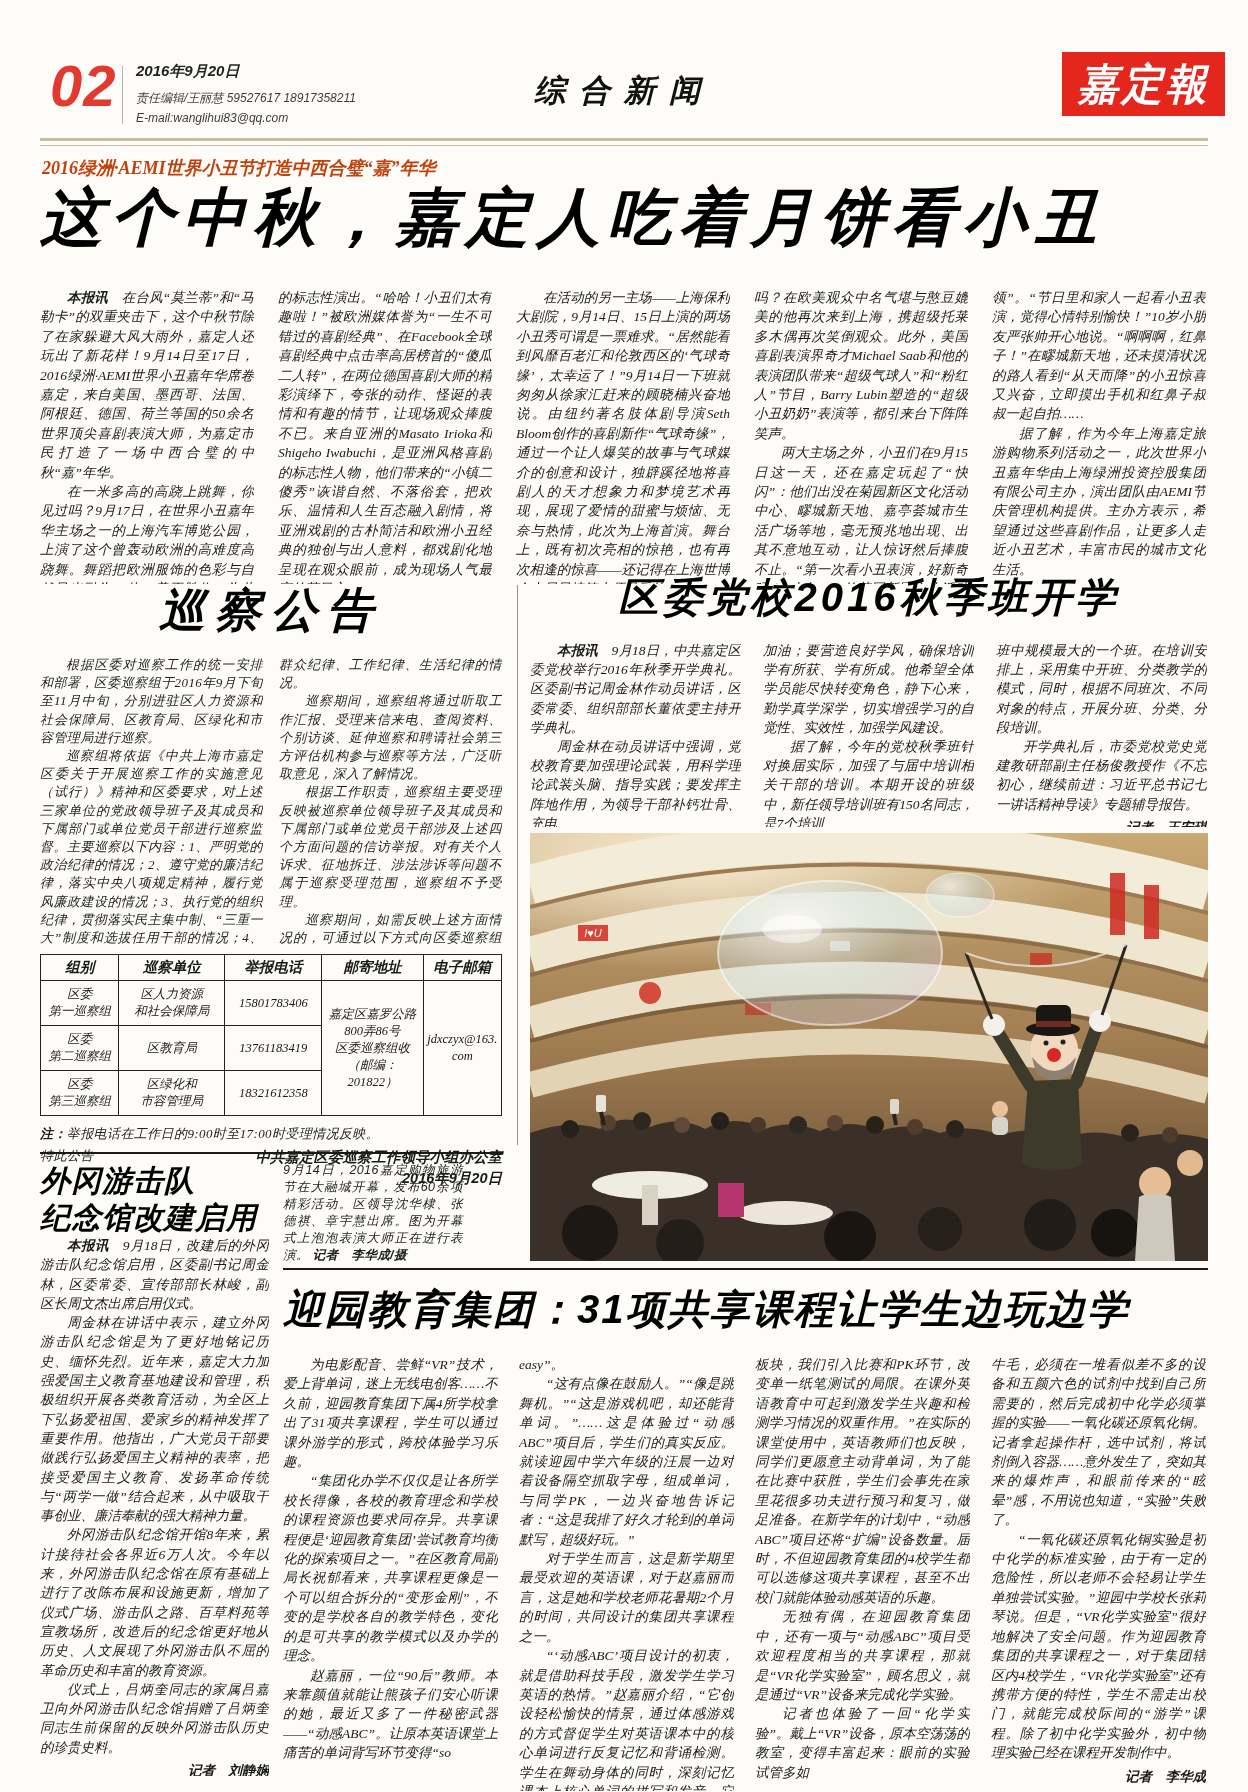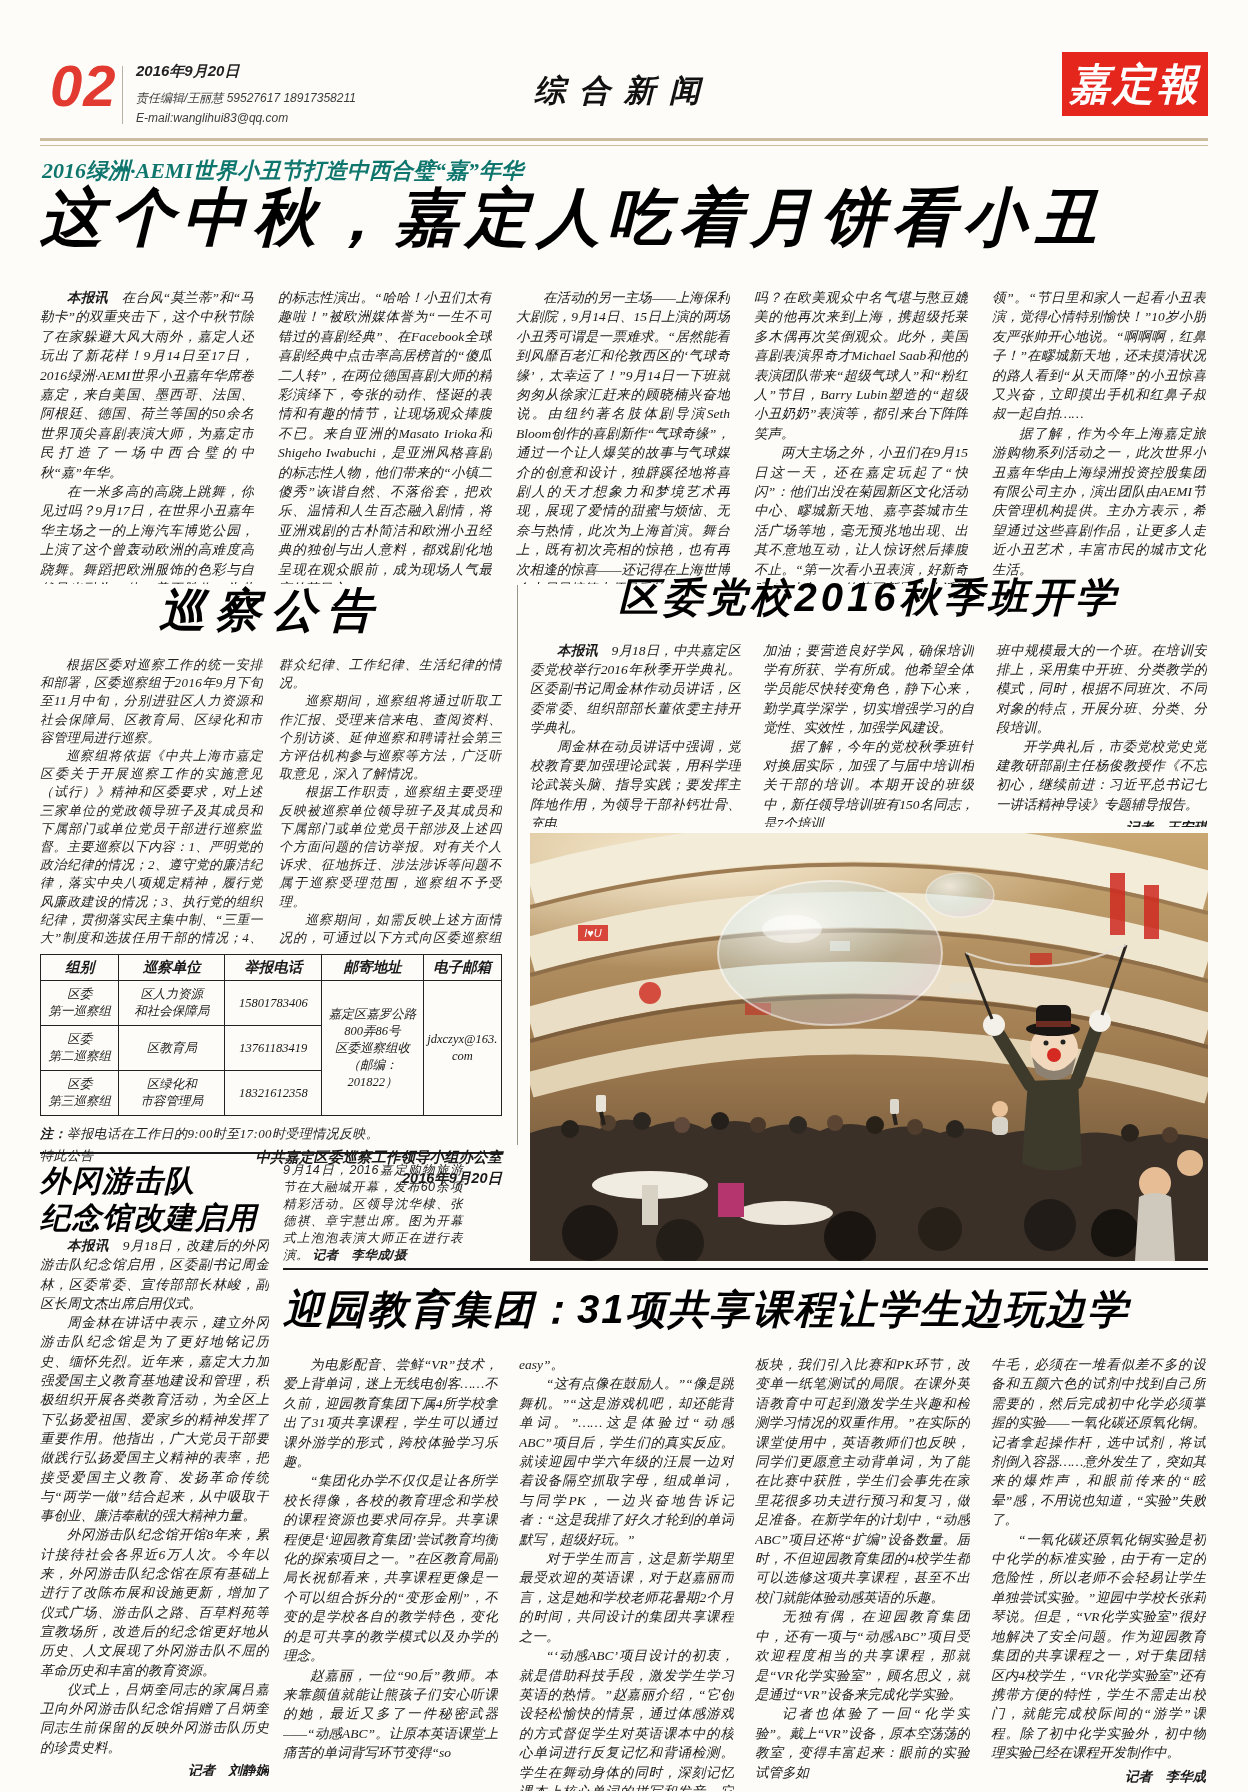--- a/index.html
+++ b/index.html
@@ -9,26 +9,26 @@
   .serif{font-family:"Liberation Serif","DejaVu Serif",serif;}
   .abs{position:absolute;font-style:italic;}
   p{margin:0;text-indent:2em;}
   .just{text-align:justify;}
   
   .pagenum{left:50px;top:52px;font-size:58px;font-weight:bold;color:#e23a30;letter-spacing:1px;}
   .hdr-div{left:122px;top:66px;width:1px;height:58px;background:#b9b2a4;}
   .hdr-date{left:136px;top:62px;font-size:15px;font-weight:bold;color:#222;}
   .hdr-meta{left:136px;top:88px;font-size:12px;color:#3c3c3c;line-height:20px;}
   .section-title{left:0;right:0;top:70px;text-align:center;font-size:31px;font-weight:900;letter-spacing:14px;color:#111;}
-  .masthead{left:1062px;top:52px;width:146px;height:64px;background:#e5261d;display:flex;align-items:center;justify-content:center;}
+  .masthead{left:1062px;top:52px;width:163px;height:64px;background:#e5261d;display:flex;align-items:center;justify-content:center;}
   .masthead span{color:#fff;font-size:41px;font-weight:bold;letter-spacing:3px;font-family:"Liberation Serif",serif;transform:scaleY(1.05);}
   .rule-beige-a{left:40px;top:138px;width:1168px;height:3px;background:#cbbc9f;}
   .rule-beige-b{left:40px;top:145px;width:1168px;height:1px;background:#cbbc9f;}
   
-  .kicker{left:42px;top:156px;font-size:22px;font-weight:bold;color:#0f766e;}
+  .kicker{left:42px;top:156px;font-size:18px;font-weight:bold;color:#c2410c;}
   .headline{left:40px;top:184px;width:1168px;font-size:63px;line-height:66px;font-weight:900;color:#000;
             letter-spacing:8px;white-space:nowrap;}
   .lead-cols{left:40px;top:288px;width:1168px;display:flex;gap:24px;}
   .lead-col{width:214px;flex:0 0 auto;font-size:13.5px;line-height:19.4px;overflow:hidden;}
   .h296{height:296px;}
   .byline{text-align:right;font-weight:bold;text-indent:0;margin-top:4px;}
   
   .insp{left:40px;top:578px;width:462px;}
   .insp-title{text-align:center;font-size:46px;font-weight:900;letter-spacing:10px;color:#000;margin:2px 0 14px 0;}
   .kai{font-size:13px;line-height:18.2px;color:#222;letter-spacing:.4px;}

